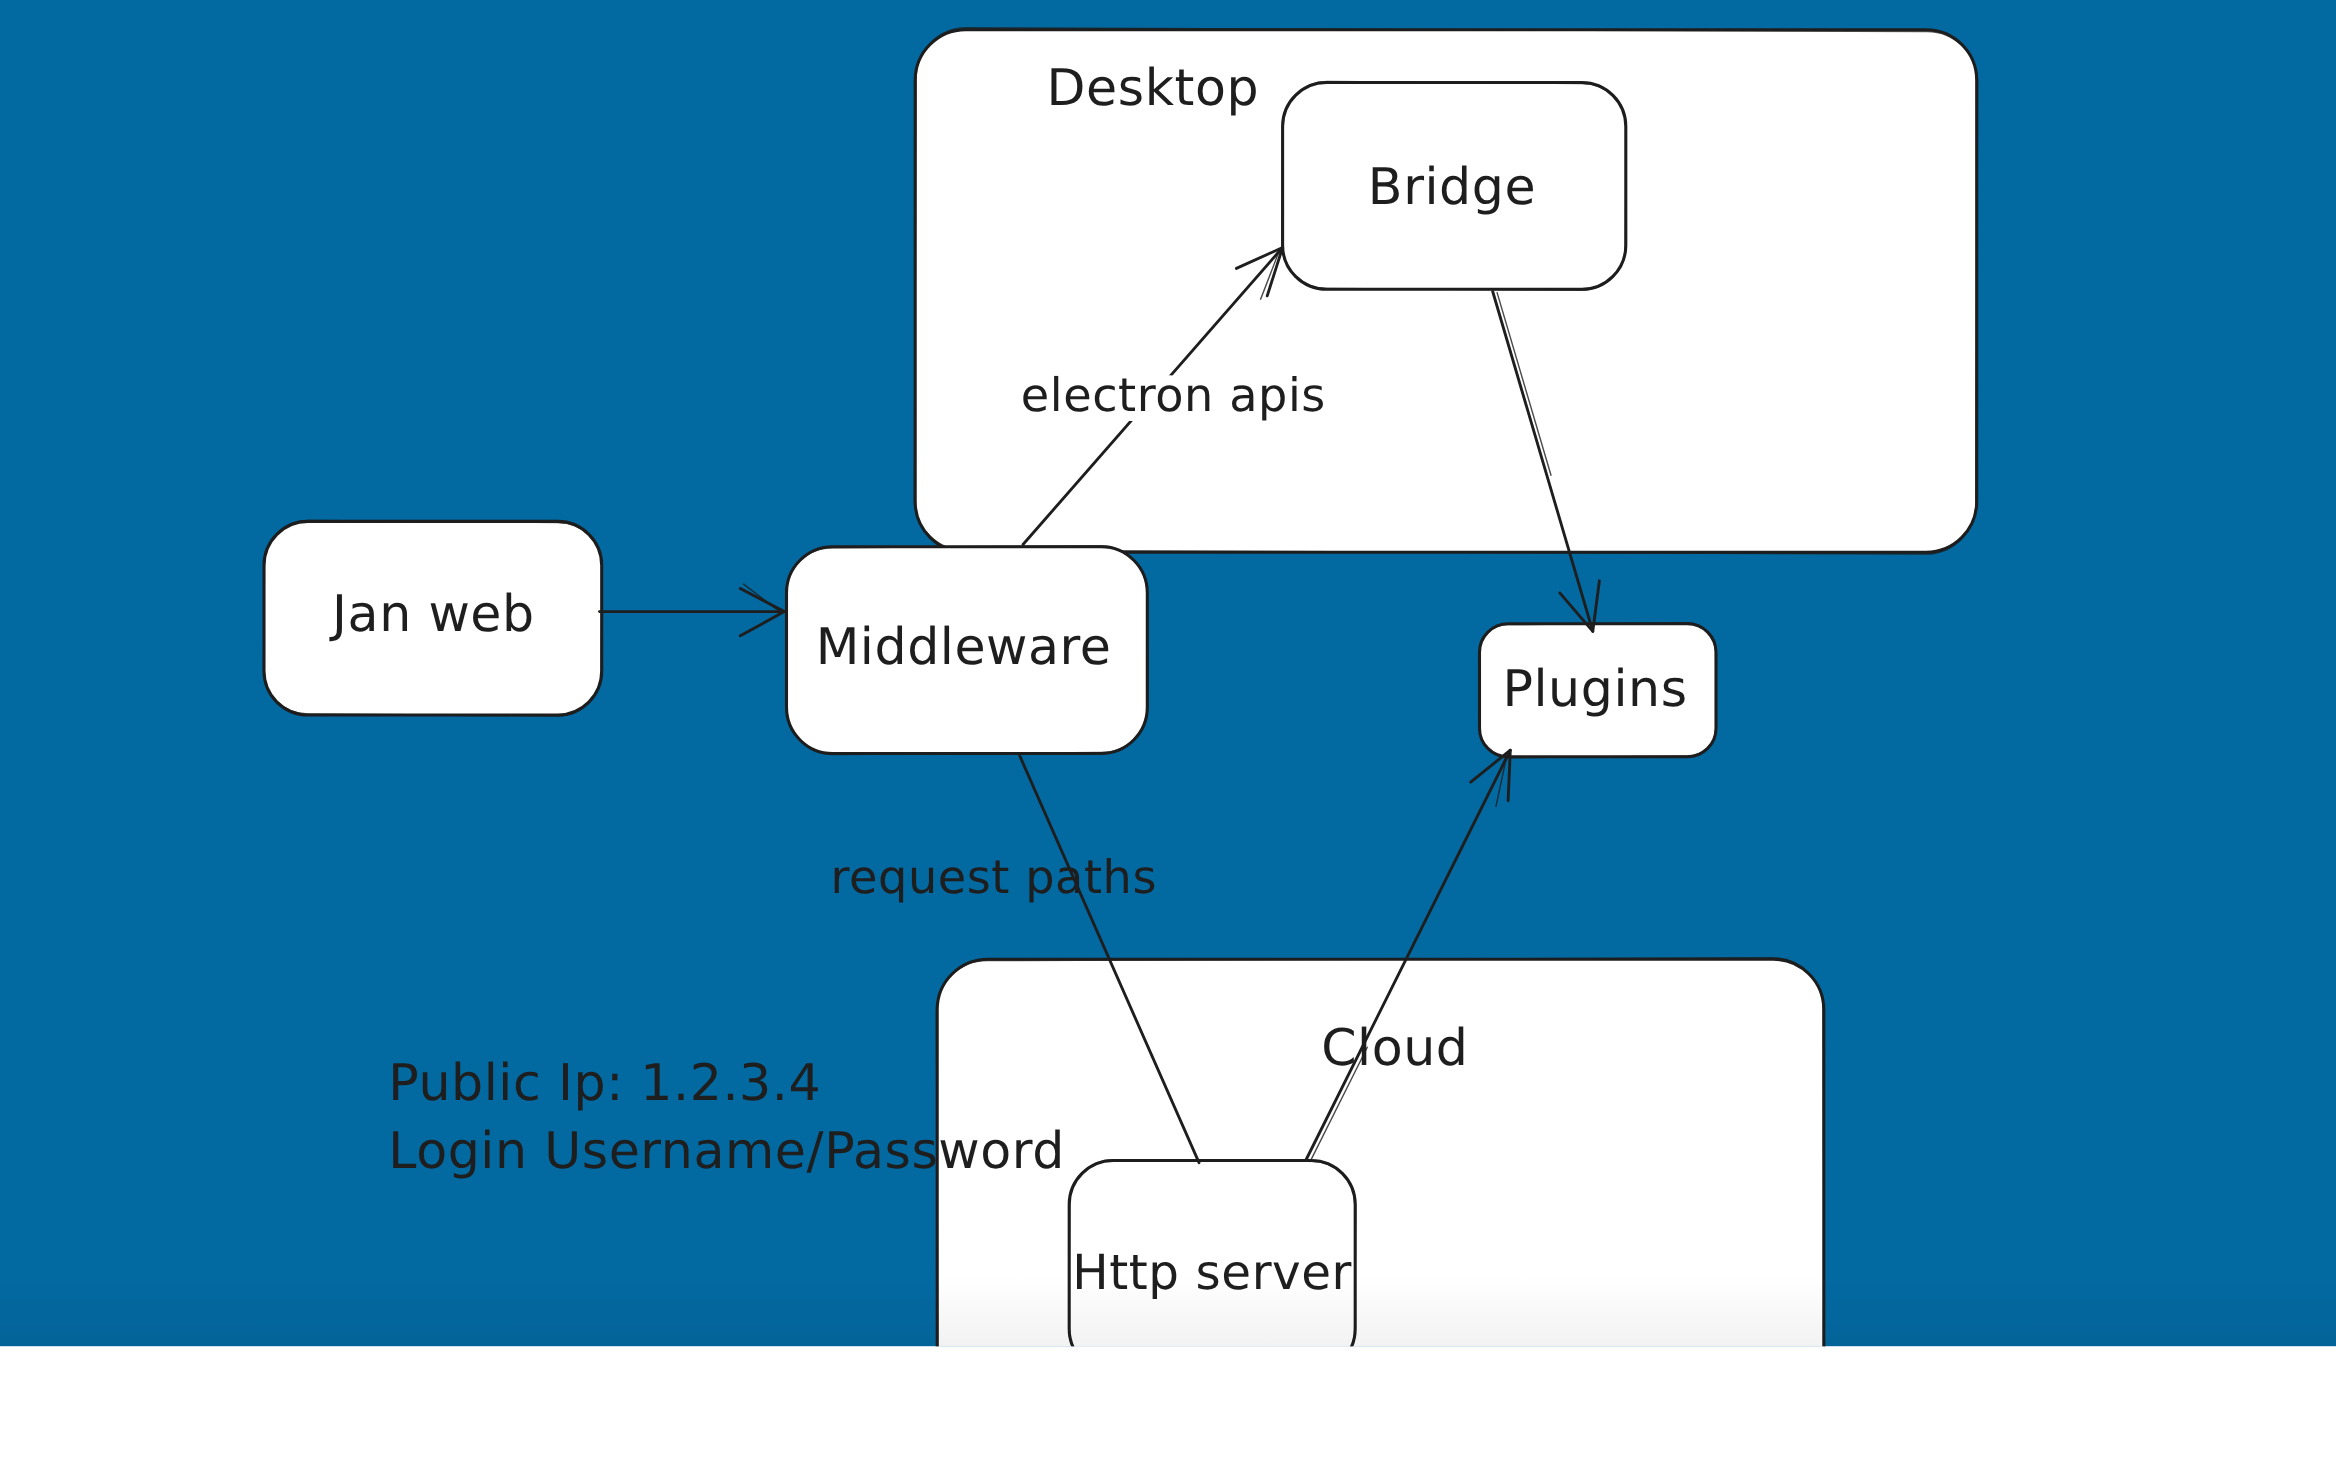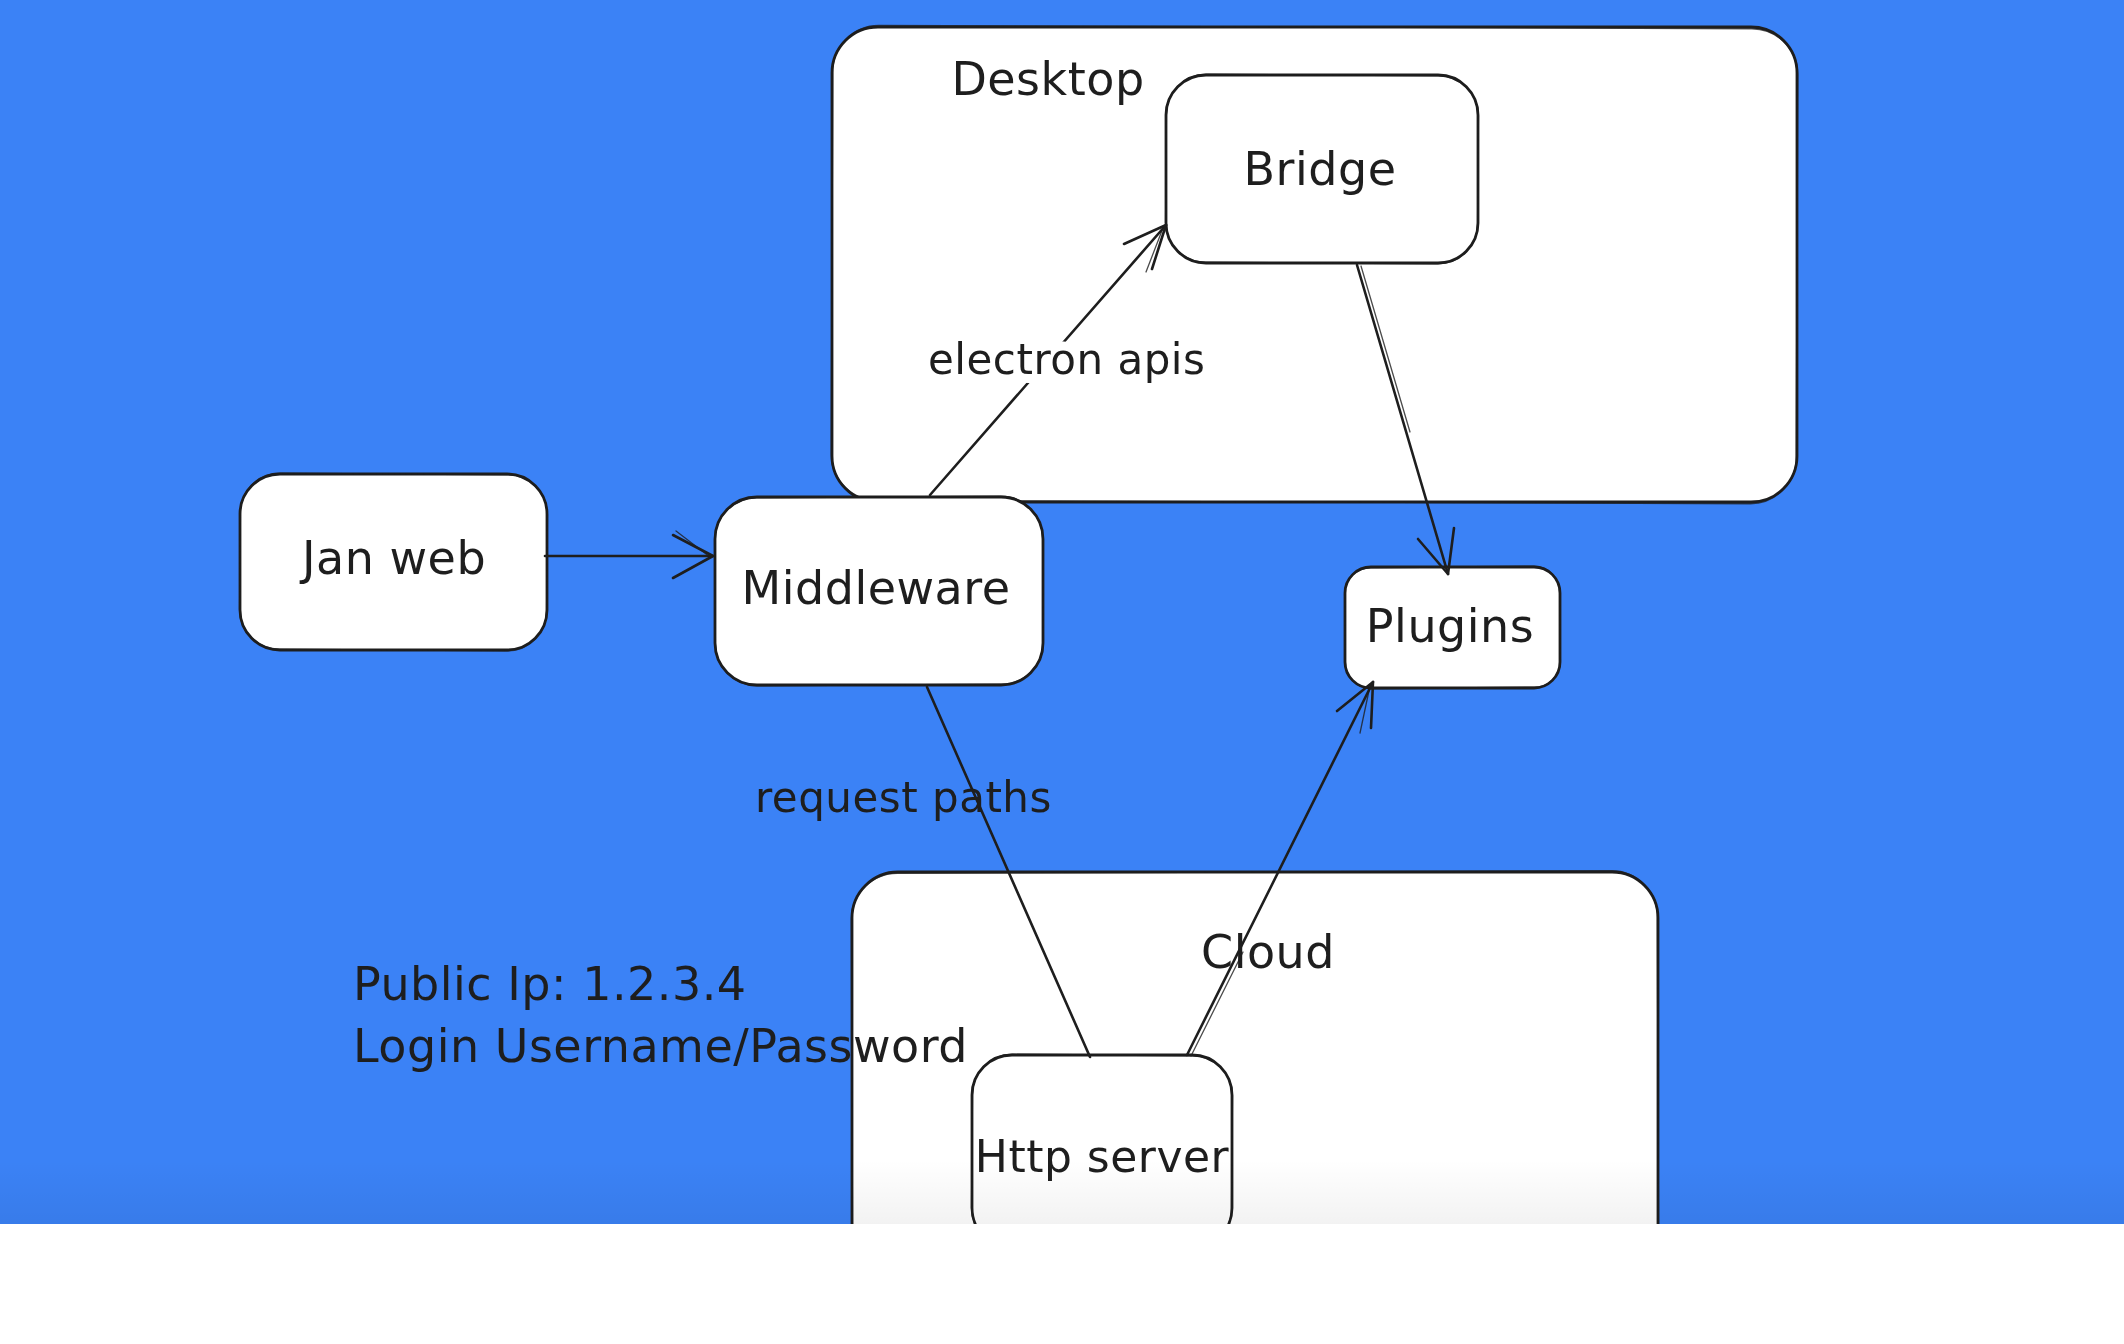--- a/index.html
+++ b/index.html
@@ -5,21 +5,21 @@
   html, body {
     margin: 0;
     padding: 0;
     background: #ffffff;
     font-family: "DejaVu Sans", "Liberation Sans", sans-serif;
   }
   .stage {
     position: relative;
     width: 2124px;
     height: 1224px;
-    background: #3b82f6;
+    background: #0369a1;
     overflow: hidden;
   }
   .stage svg {
     position: absolute;
     inset: 0;
     display: block;
   }
   .vignette {
     position: absolute;
     left: 0; right: 0; bottom: 0;

